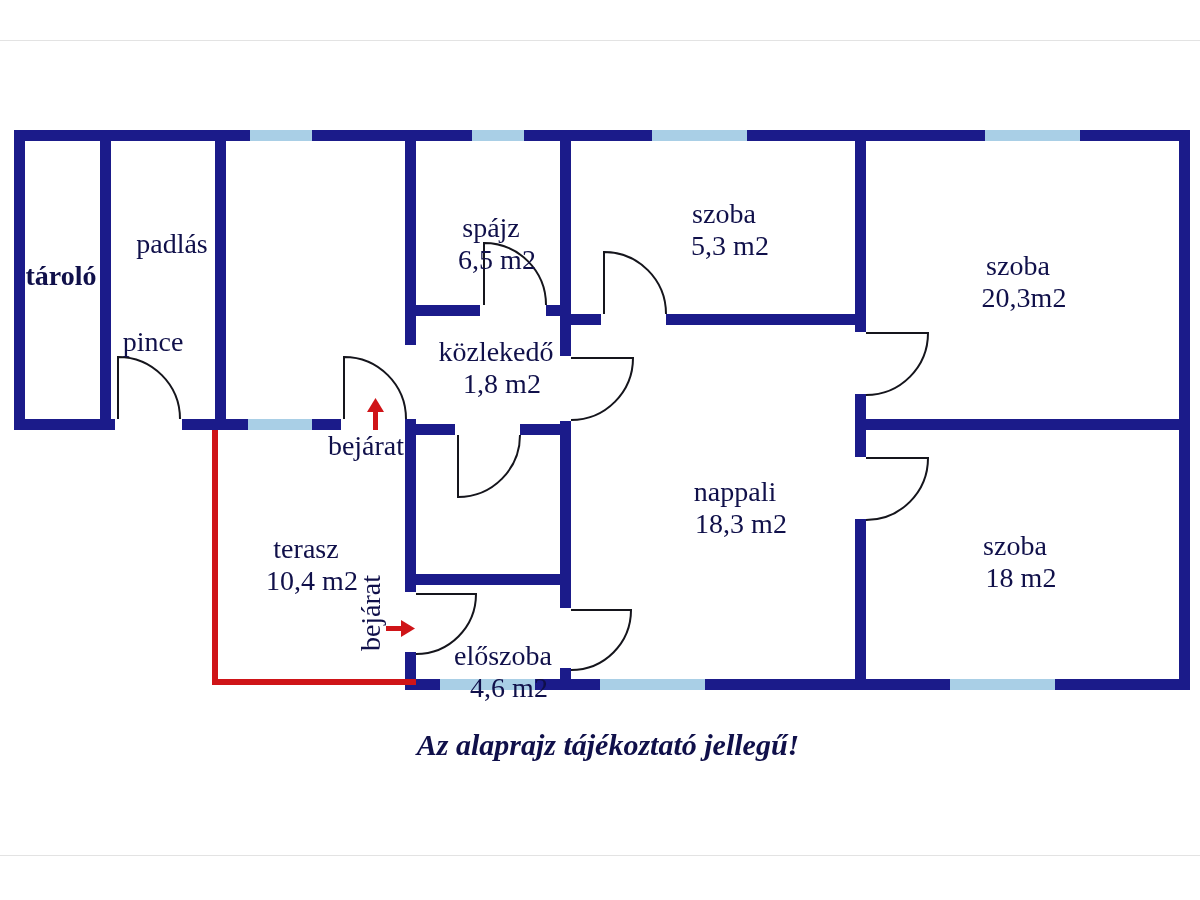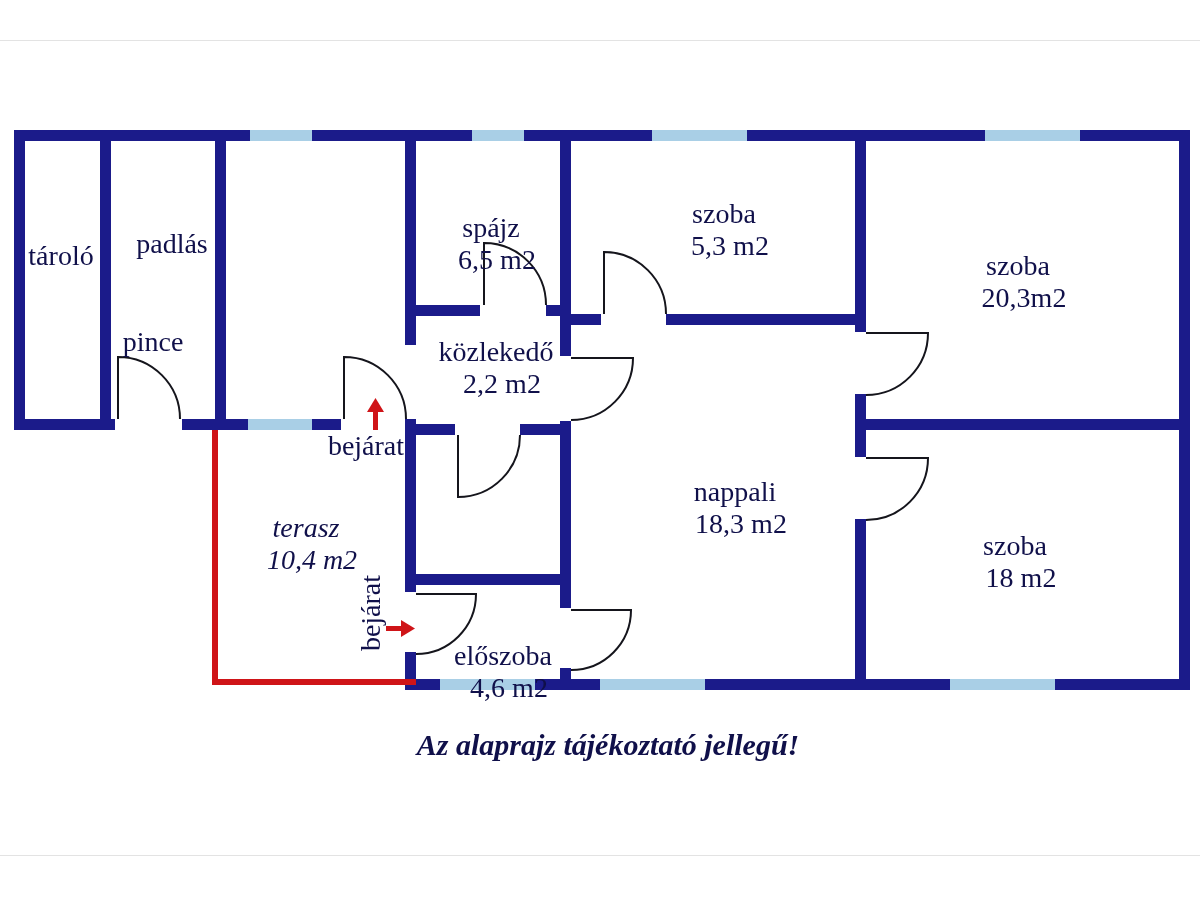--- a/index.html
+++ b/index.html
@@ -116,41 +116,41 @@
     <g>
       <rect class="redline" x="373" y="410" width="5" height="20"></rect>
       <polygon class="redline" points="375.5,398 367,412 384,412"></polygon>
     </g>
     <g>
       <rect class="redline" x="386" y="626" width="18" height="5"></rect>
       <polygon class="redline" points="415,628.5 401,620 401,637"></polygon>
     </g>
   </svg>
 
-  <div class="lbl" style="left:61px;top:240px;">
+  <div class="lbl" style="left:61px;top:260px;font-weight:bold;">
     <div>tároló</div>
   </div>
 
   <div class="lbl" style="left:172px;top:228px;">
     <div>padlás</div>
   </div>
 
   <div class="lbl" style="left:153px;top:326px;">
     <div>pince</div>
   </div>
 
 
   <div class="lbl" style="left:491px;top:172px;margin-top:40px;">
     <div>spájz</div>
     <div class="area">6,5 m2</div>
   </div>
 
   <div class="lbl" style="left:496px;top:336px;">
     <div>közlekedő</div>
-    <div class="area">2,2 m2</div>
+    <div class="area">1,8 m2</div>
   </div>
 
   <div class="lbl" style="left:724px;top:198px;">
     <div>szoba</div>
     <div class="area">5,3 m2</div>
   </div>
 
   <div class="lbl" style="left:1018px;top:250px;">
     <div>szoba</div>
     <div class="area">20,3m2</div>
@@ -160,21 +160,21 @@
   <div class="lbl" style="left:735px;top:476px;">
     <div>nappali</div>
     <div class="area">18,3 m2</div>
   </div>
 
   <div class="lbl" style="left:1015px;top:530px;">
     <div>szoba</div>
     <div class="area">18 m2</div>
   </div>
 
-  <div class="lbl" style="left:306px;top:512px;font-style:italic;">
+  <div class="lbl" style="left:306px;top:533px;">
     <div>terasz</div>
     <div class="area">10,4 m2</div>
   </div>
 
   <div class="lbl" style="left:503px;top:640px;">
     <div>előszoba</div>
     <div class="area">4,6 m2</div>
   </div>
 
   <div class="lbl" style="left:366px;top:430px;">

